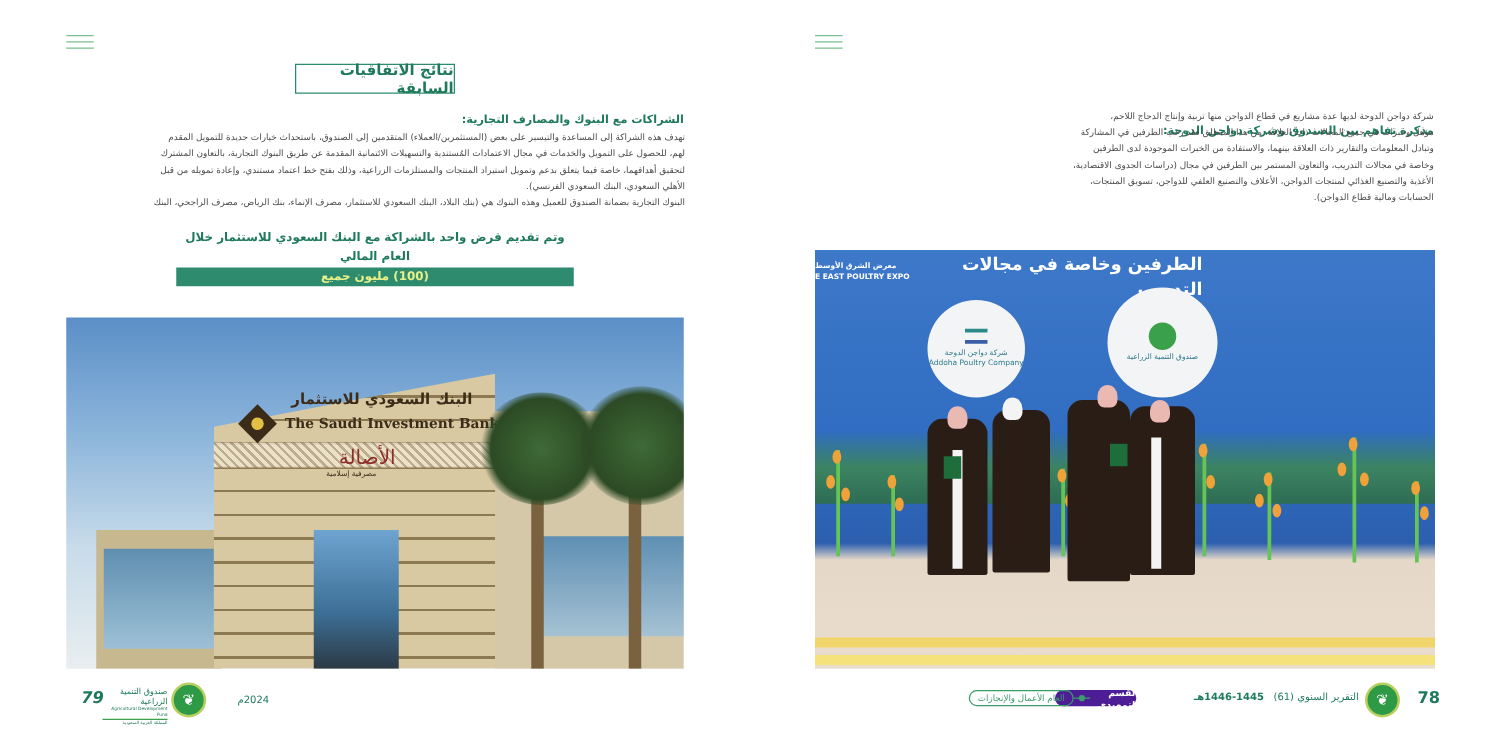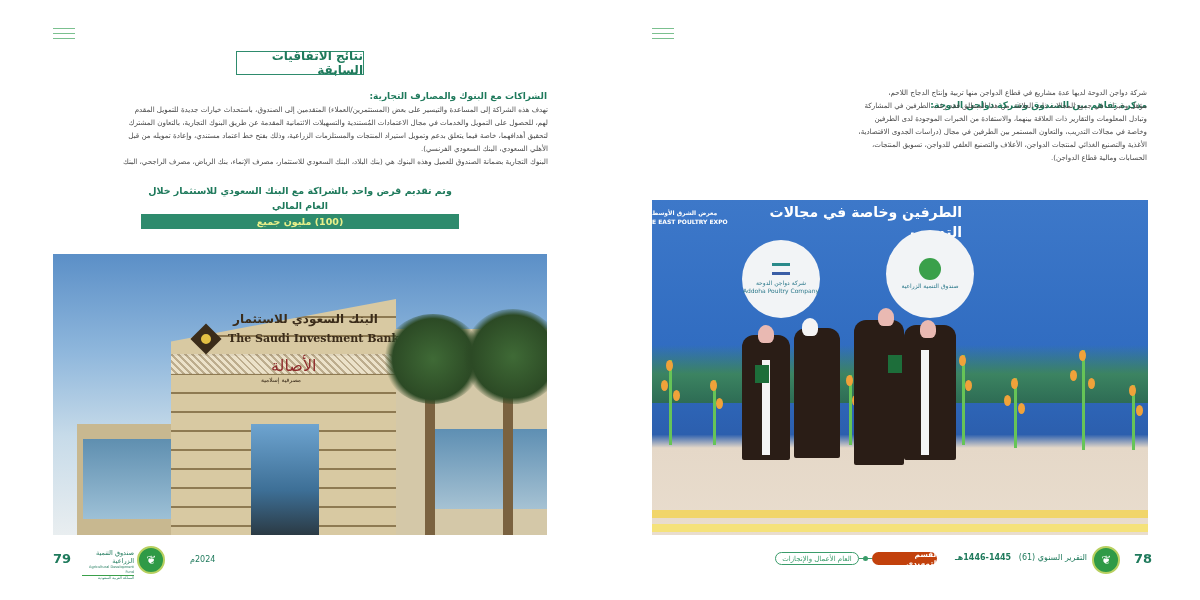--- a/index.html
+++ b/index.html
@@ -77,21 +77,21 @@
   .footer-year { position: absolute; left: 190px; top: 555px; font-size: 8px; color: #1f7a5c; direction: rtl; }
   .logo-circle { position: absolute; width: 28px; height: 28px; border-radius: 50%; background: #2f9a46; border: 2px solid #b8d060; display: flex; align-items: center; justify-content: center; }
   .logo-circle::after { content: "❦"; color: #ffffff; font-size: 12px; }
   .fund-text { position: absolute; left: 82px; top: 549px; width: 52px; direction: rtl; text-align: right; }
   .fund-ar { font-size: 6.5px; color: #1f7a5c; line-height: 8px; }
   .fund-en { font-size: 3.5px; color: #1f7a5c; line-height: 5px; border-bottom: 1px solid #3aa04a; }
   .fund-gov { font-size: 3.5px; color: #1f7a5c; line-height: 5px; }
 
   .footer-report { position: absolute; left: 955px; top: 553px; font-size: 8px; color: #1f7a5c; direction: rtl; white-space: nowrap; }
   .footer-report b { font-weight: bold; }
-  .pill-solid { position: absolute; left: 872px; top: 552px; width: 65px; height: 13px; border-radius: 7px; background: #c2410c; color: #fff; font-size: 7.5px; font-weight: bold; display: flex; align-items: center; justify-content: center; direction: rtl; padding-left: 36px; }
+  .pill-solid { position: absolute; left: 844px; top: 552px; width: 65px; height: 13px; border-radius: 7px; background: #4c1d95; color: #fff; font-size: 7.5px; font-weight: bold; display: flex; align-items: center; justify-content: center; direction: rtl; padding-left: 36px; }
   .pill-outline { position: absolute; left: 775px; top: 552px; width: 84px; height: 13px; border-radius: 7px; border: 1px solid #3a9c6a; color: #3a9c6a; font-size: 7px; display: flex; align-items: center; justify-content: center; direction: rtl; }
   .pill-connector { position: absolute; left: 859px; top: 558px; width: 13px; height: 1px; background: #3a9c6a; }
   .pill-dot { position: absolute; left: 863px; top: 556px; width: 5px; height: 5px; border-radius: 50%; background: #3a9c6a; }
 </style>
 </head>
 <body>
 
 <div class="page page-left">
   <div class="menu-lines" style="left:53px; top:28px;">
     <span></span>
@@ -129,21 +129,21 @@
     <div class="bank-sign">The Saudi Investment Bank</div>
     <div class="bank-red">الأصالة</div>
     <div style="position:absolute; left:208px; top:122px; font-size:6px; color:#3b2c1a; direction:rtl;">مصرفية إسلامية</div>
     <div class="bank-door"></div>
     <div class="trunk" style="left:372px; top:120px; height:161px;"></div>
     <div class="trunk" style="left:450px; top:110px; height:171px;"></div>
     <div class="palm" style="left:330px; top:60px; width:100px; height:90px;"></div>
     <div class="palm" style="left:410px; top:55px; width:100px; height:95px;"></div>
   </div>
 
-  <div class="page-num" style="left:53px;">79</div>
+  <div class="page-num" style="left:65px;font-style:italic;">79</div>
   <div class="fund-text">
     <div class="fund-ar">صندوق التنمية الزراعية</div>
     <div class="fund-en">Agricultural Development Fund</div>
     <div class="fund-gov">المملكة العربية السعودية</div>
   </div>
   <div class="logo-circle" style="left:137px; top:546px;"></div>
   <div class="footer-year">2024م</div>
 </div>
 
 <div class="page page-right">

